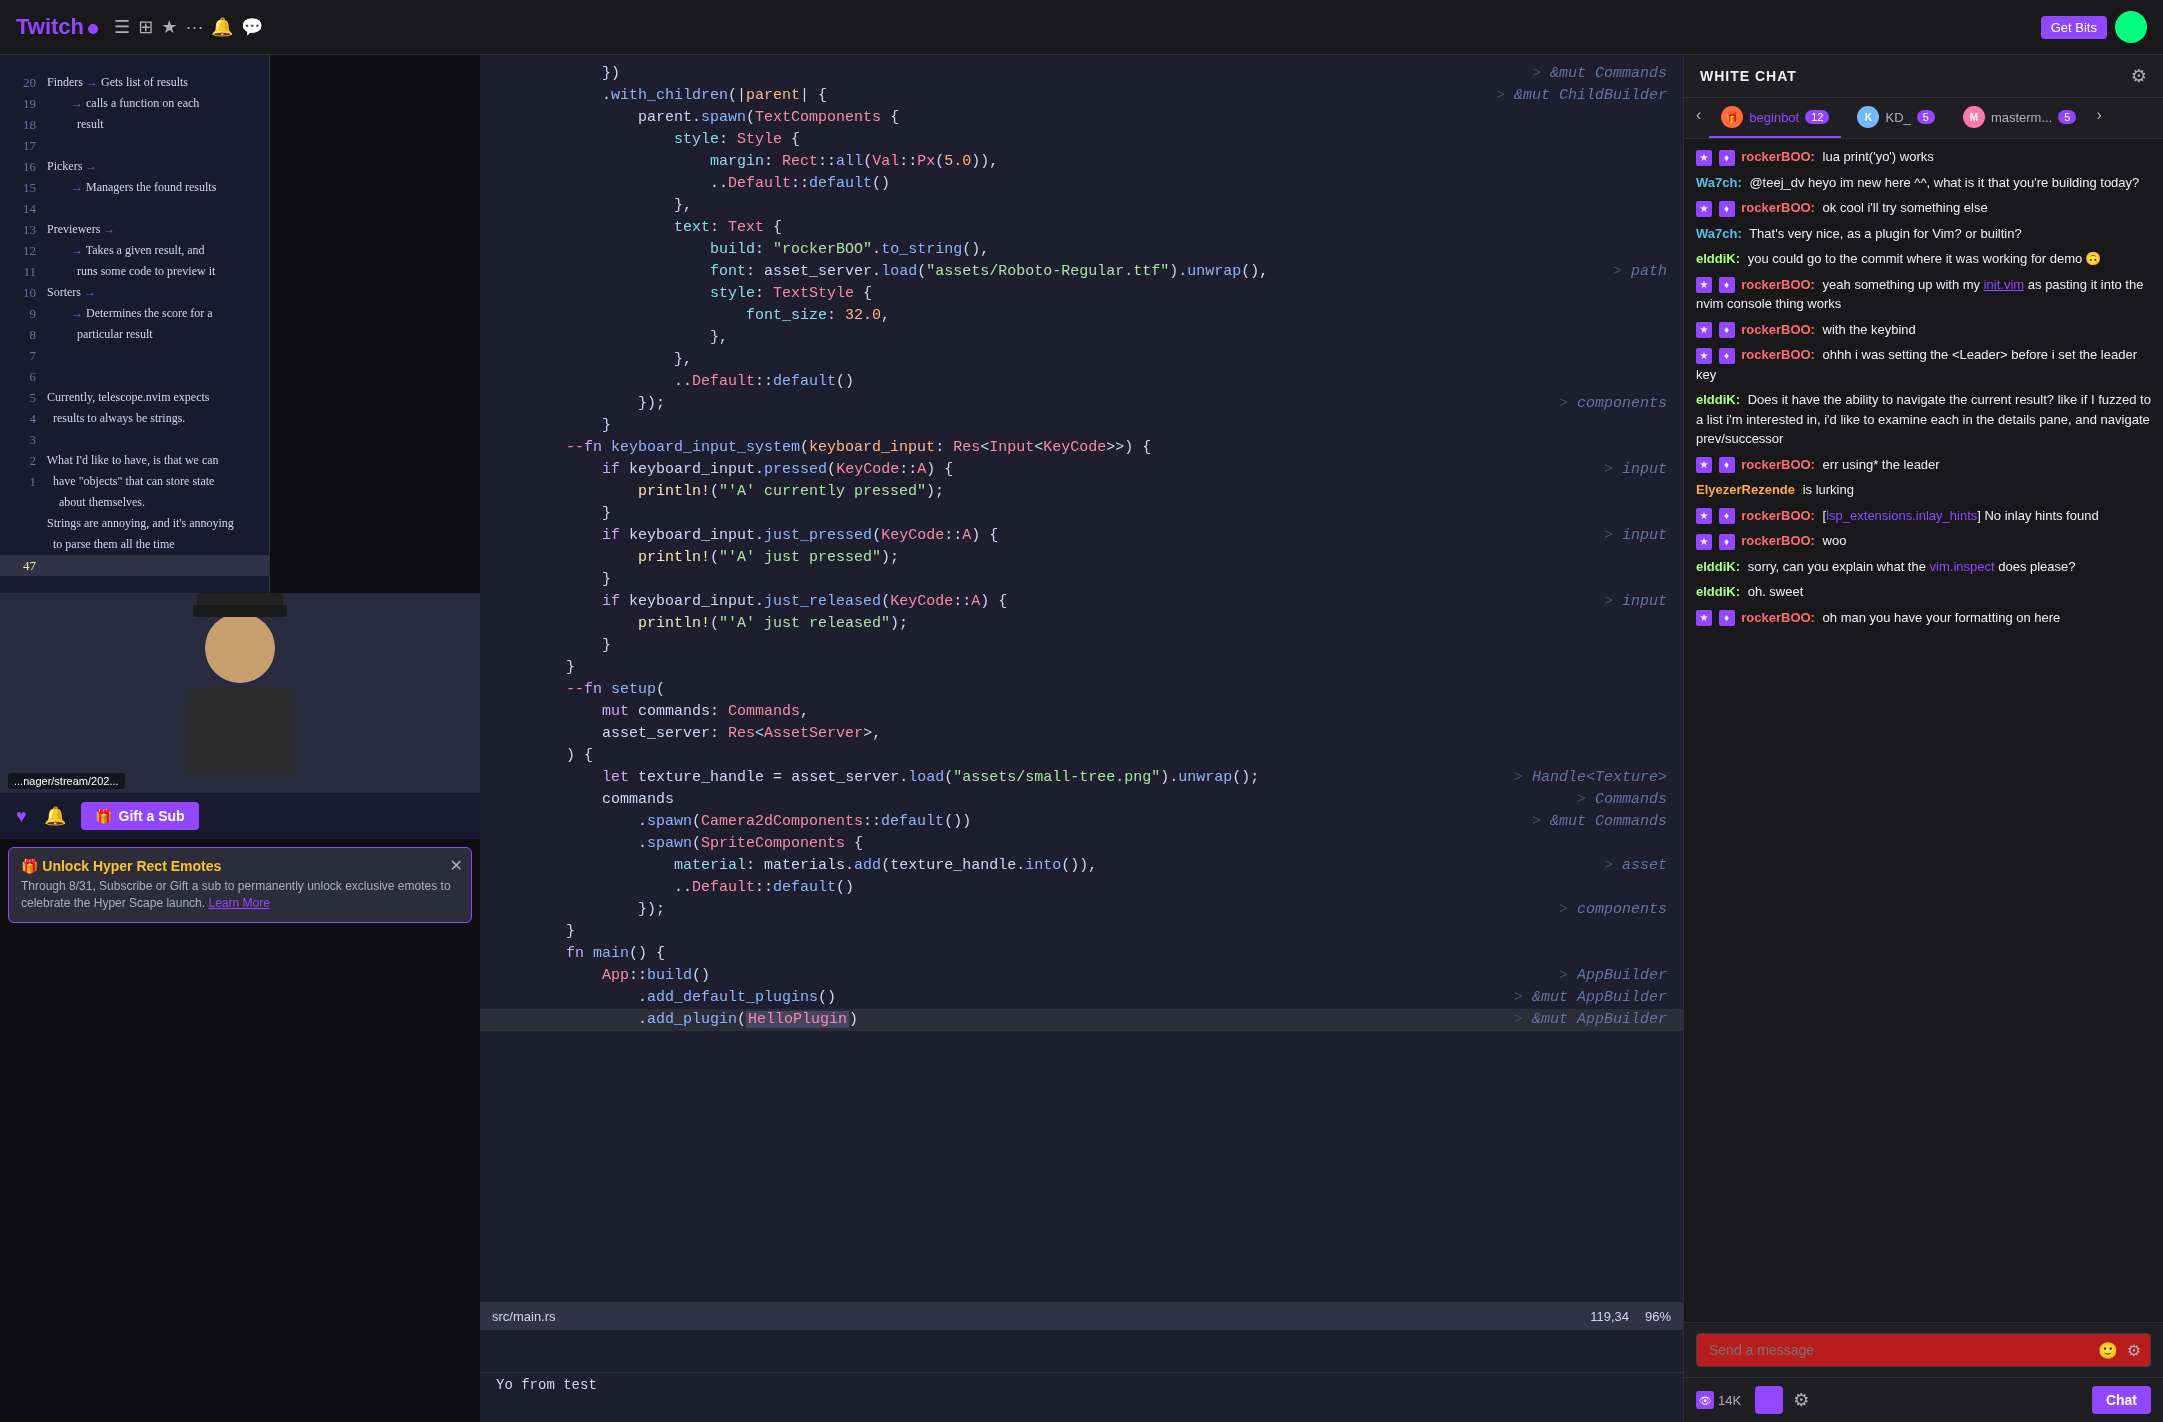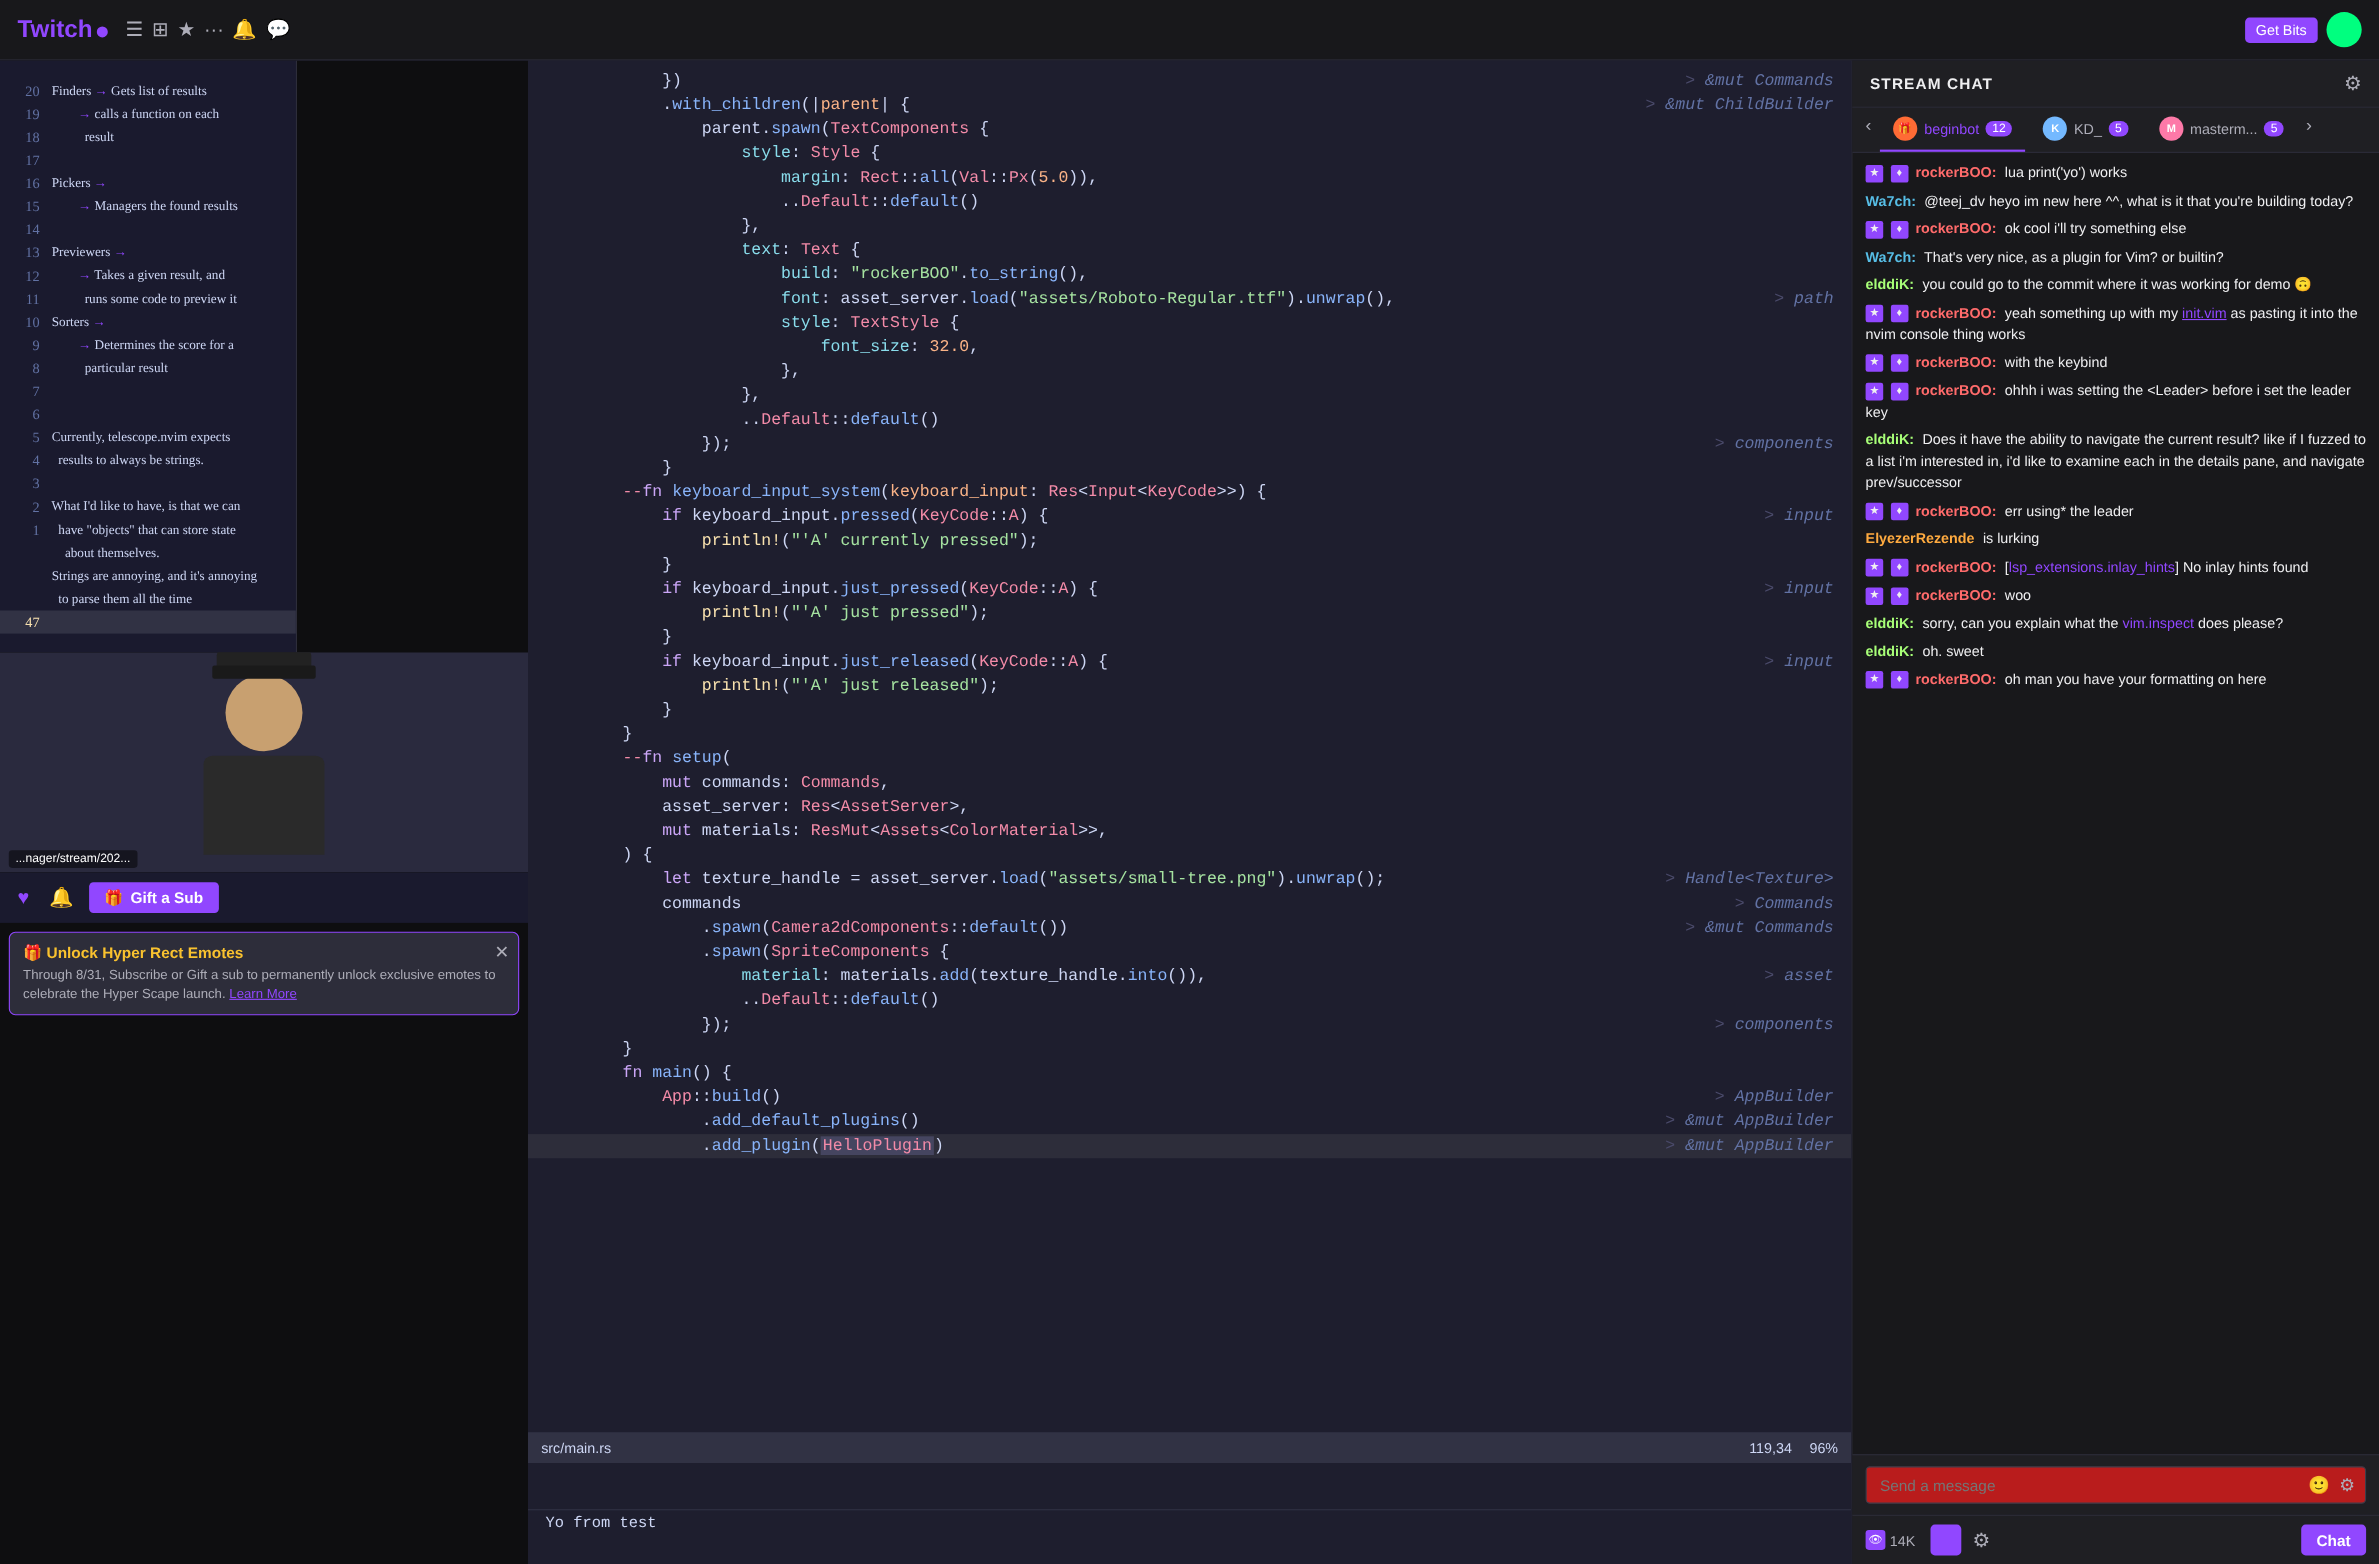--- a/index.html
+++ b/index.html
@@ -676,24 +676,20 @@
         <div class="code-line">
           <span class="line-num"></span>
           <span class="code-content">    <span class="kw">mut</span> <span class="var">commands</span><span class="punc">:</span> <span class="type">Commands</span><span class="punc">,</span></span>
         </div>
         <div class="code-line">
           <span class="line-num"></span>
           <span class="code-content">    <span class="var">asset_server</span><span class="punc">:</span> <span class="type">Res</span><span class="punc">&lt;</span><span class="type">AssetServer</span><span class="punc">&gt;,</span></span>
         </div>
         <div class="code-line">
           <span class="line-num"></span>
-          <span class="code-content">    <span class="kw">mut</span> <span class="var">materials</span><span class="punc">:</span> <span class="type">ResMut</span><span class="punc">&lt;</span><span class="type">Assets</span><span class="punc">&lt;</span><span class="type">ColorMaterial</span><span class="punc">&gt;&gt;,</span></span>
-        </div>
-        <div class="code-line">
-          <span class="line-num"></span>
           <span class="code-content"><span class="punc">) {</span></span>
         </div>
         <div class="code-line">
           <span class="line-num"></span>
           <span class="code-content">    <span class="kw">let</span> <span class="var">texture_handle</span> <span class="punc">=</span> <span class="var">asset_server</span><span class="punc">.</span><span class="fn-name">load</span><span class="punc">(</span><span class="str">"assets/small-tree.png"</span><span class="punc">).</span><span class="fn-name">unwrap</span><span class="punc">();</span></span>
           <span class="code-right-comment">&gt; <span style="color:#6272a4">Handle&lt;Texture&gt;</span></span>
         </div>
         <div class="code-line">
           <span class="line-num"></span>
           <span class="code-content"></span>
@@ -769,21 +765,21 @@
     </div>
 
     <div class="terminal">
       <span>Yo from test</span>
     </div>
   </div>
 
   <div class="chat-panel">
 
     <div class="chat-header">
-      <span class="chat-header-title">STREAM CHAT</span>
+      <span class="chat-header-title">WHITE CHAT</span>
       <span style="color:#adadb8;font-size:18px;cursor:pointer;">⚙</span>
     </div>
 
     <div class="chat-tabs">
       <span style="color:#adadb8;padding:8px 4px;cursor:pointer;">‹</span>
       <div class="chat-tab active">
         <div class="chat-tab-avatar">🎁</div>
         <span>beginbot</span>
         <span class="chat-tab-badge">12</span>
       </div>

